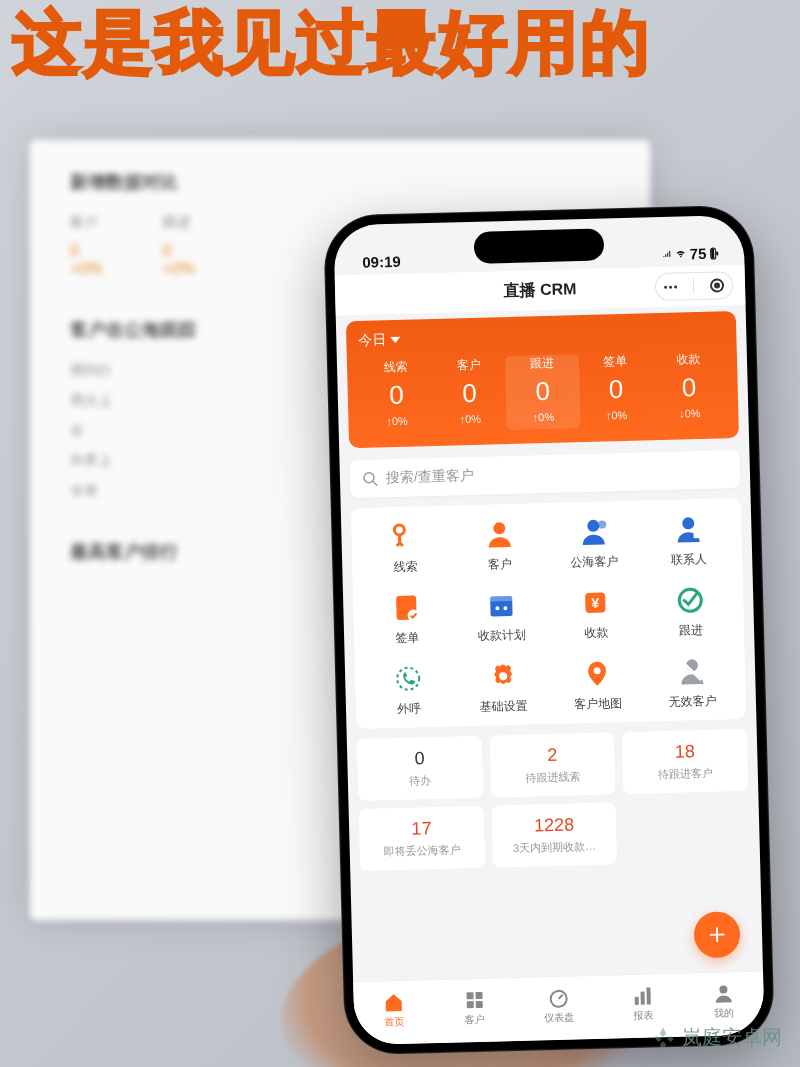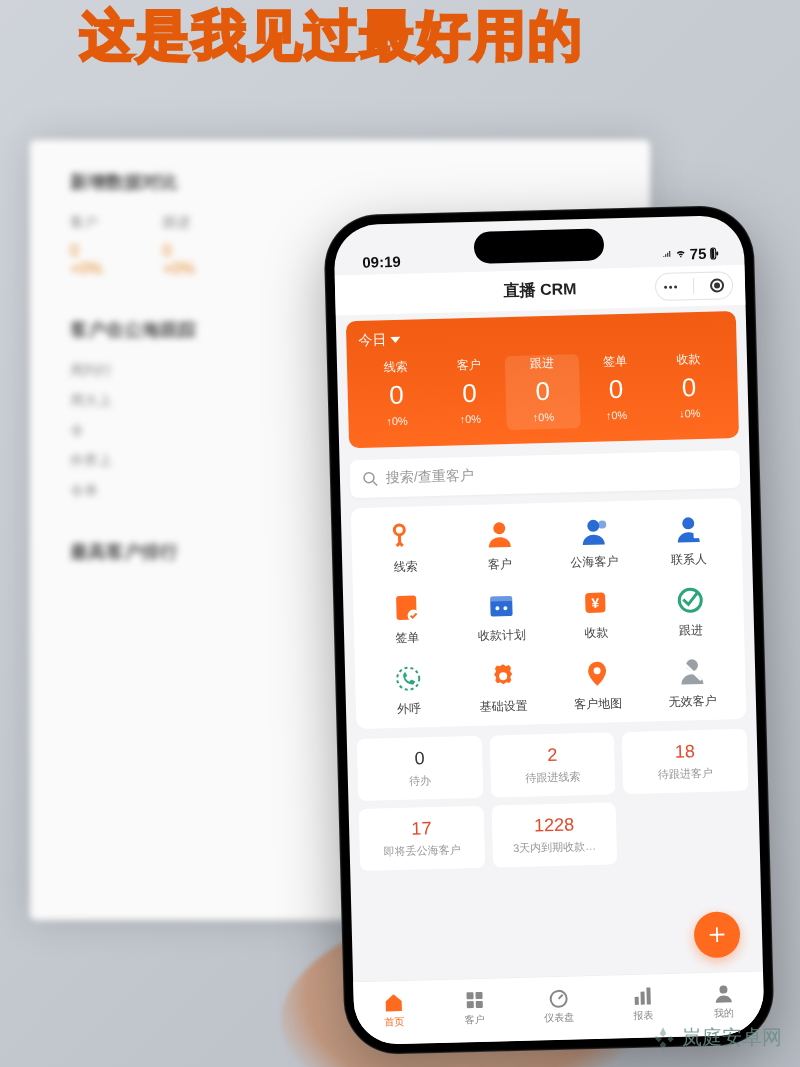--- a/index.html
+++ b/index.html
@@ -18,21 +18,21 @@
   .bg-section { margin-bottom: 40px; }
   .bg-head { font-size: 18px; font-weight: 600; color: #555; margin-bottom: 20px; }
   .bg-cols { display: flex; gap: 60px; }
   .bg-col-lbl { font-size: 14px; color: #888; margin-bottom: 10px; }
   .bg-col-val { color: #e68a2a; font-size: 16px; }
   .bg-list-item { font-size: 14px; color: #888; margin: 12px 0; }
 
   
   .headline {
     position: absolute; top: 6px; left: 0; width: 664px;
-    text-align: center; font-size: 54px; font-weight: 800;
+    text-align: center; font-size: 69px; font-weight: 800;
     color: #ef4444; line-height: 1.08;
     -webkit-text-stroke: 3px #e35a0a;
     letter-spacing: 2px;
   }
 
   
   .watermark {
     position: absolute; right: 18px; bottom: 16px;
     display: flex; align-items: center; gap: 6px;
     color: #6b8f88; font-size: 20px; font-weight: 500;

